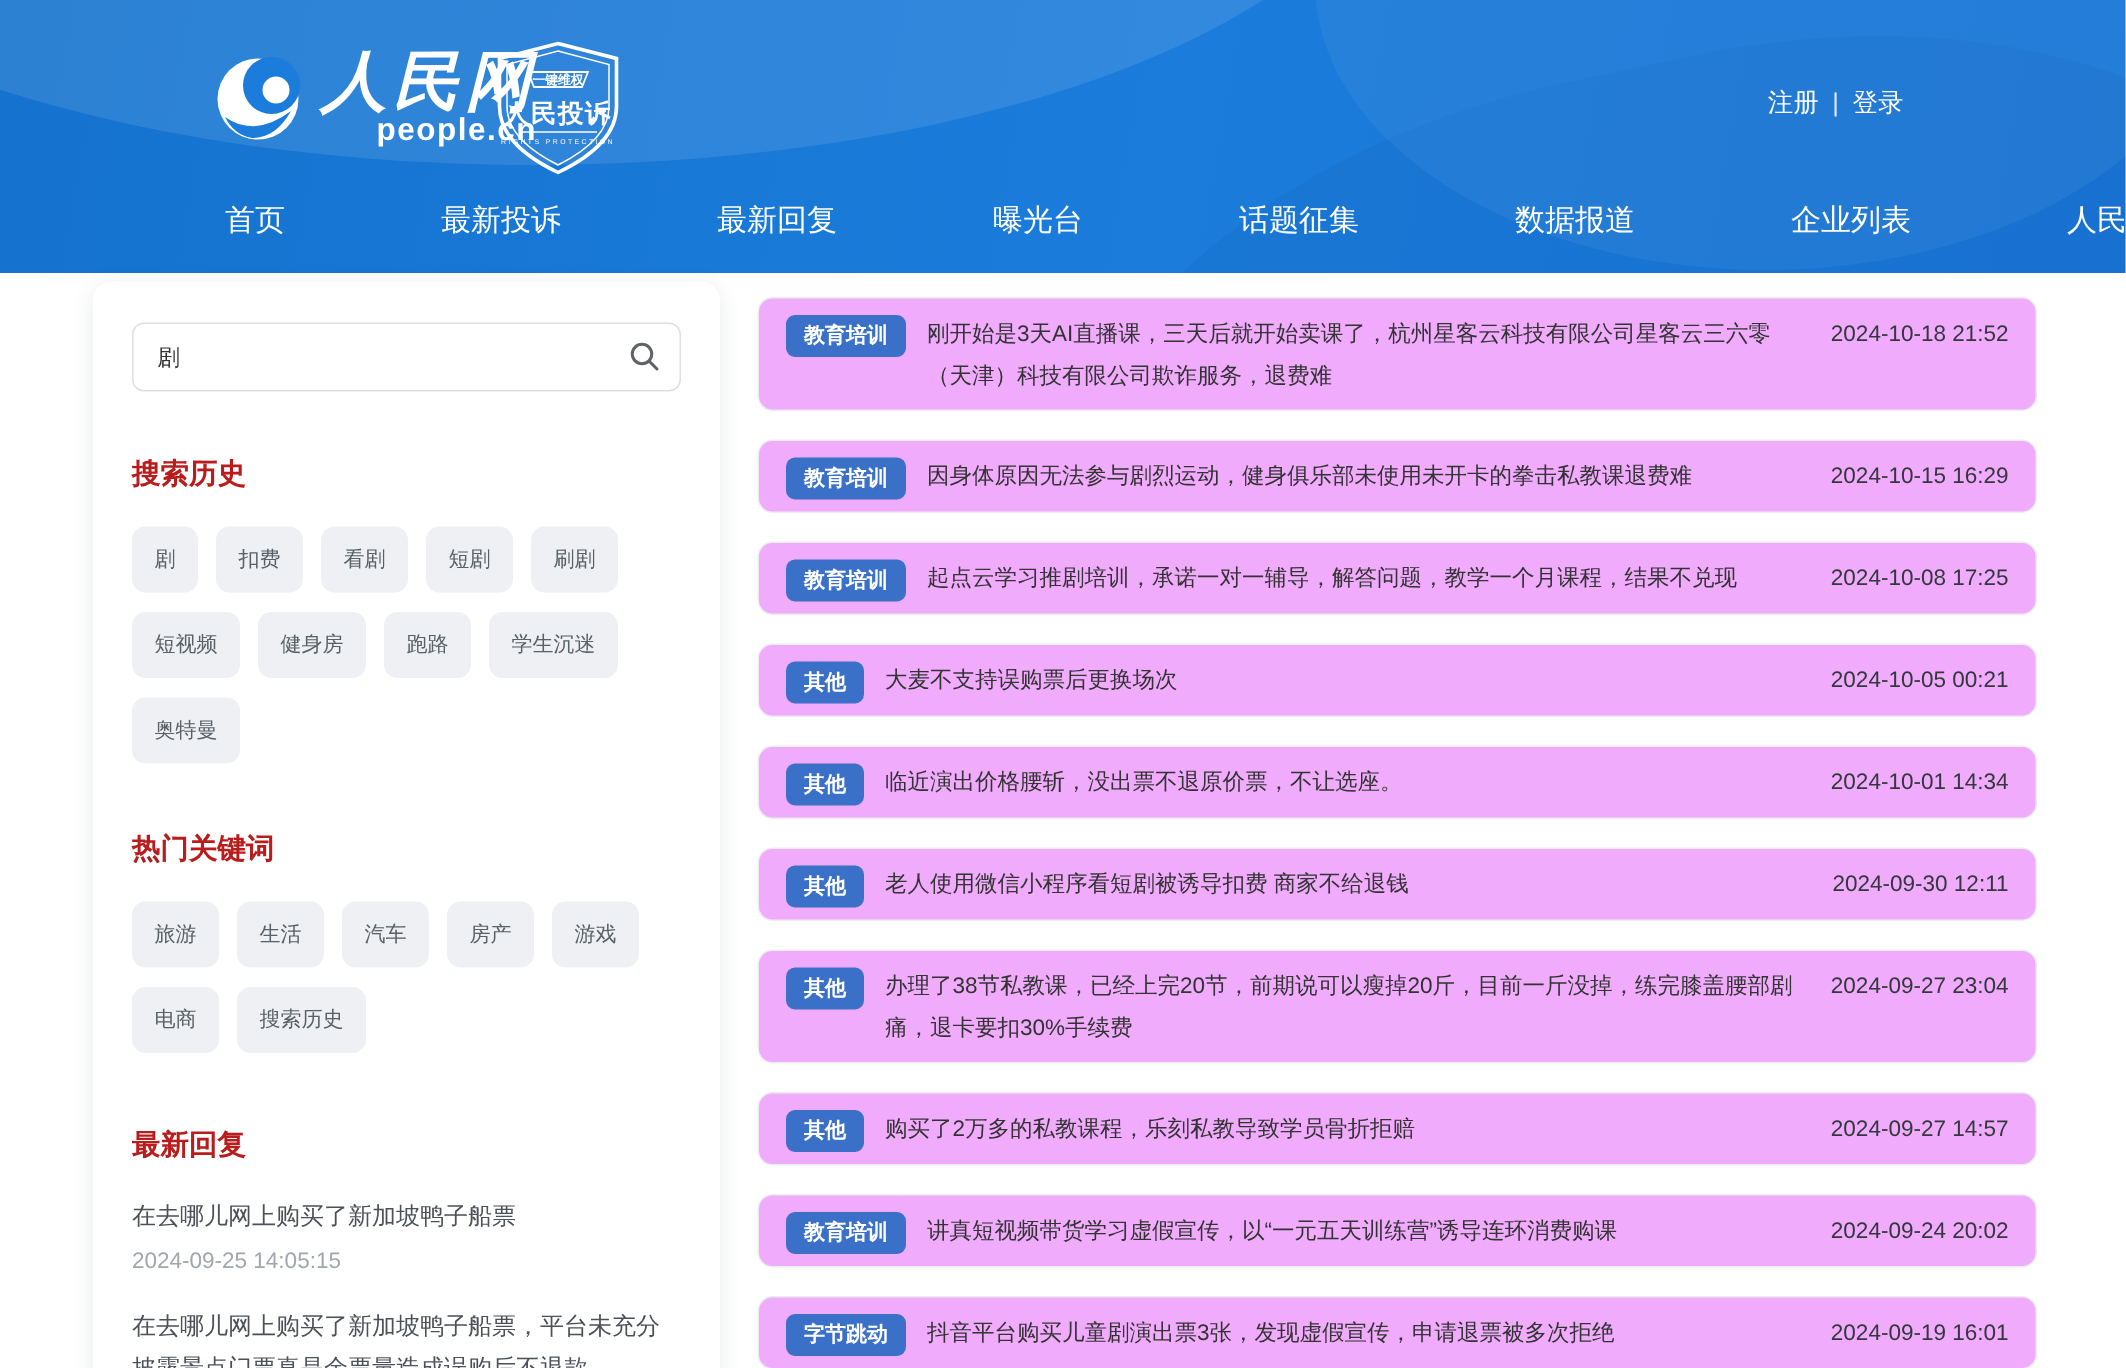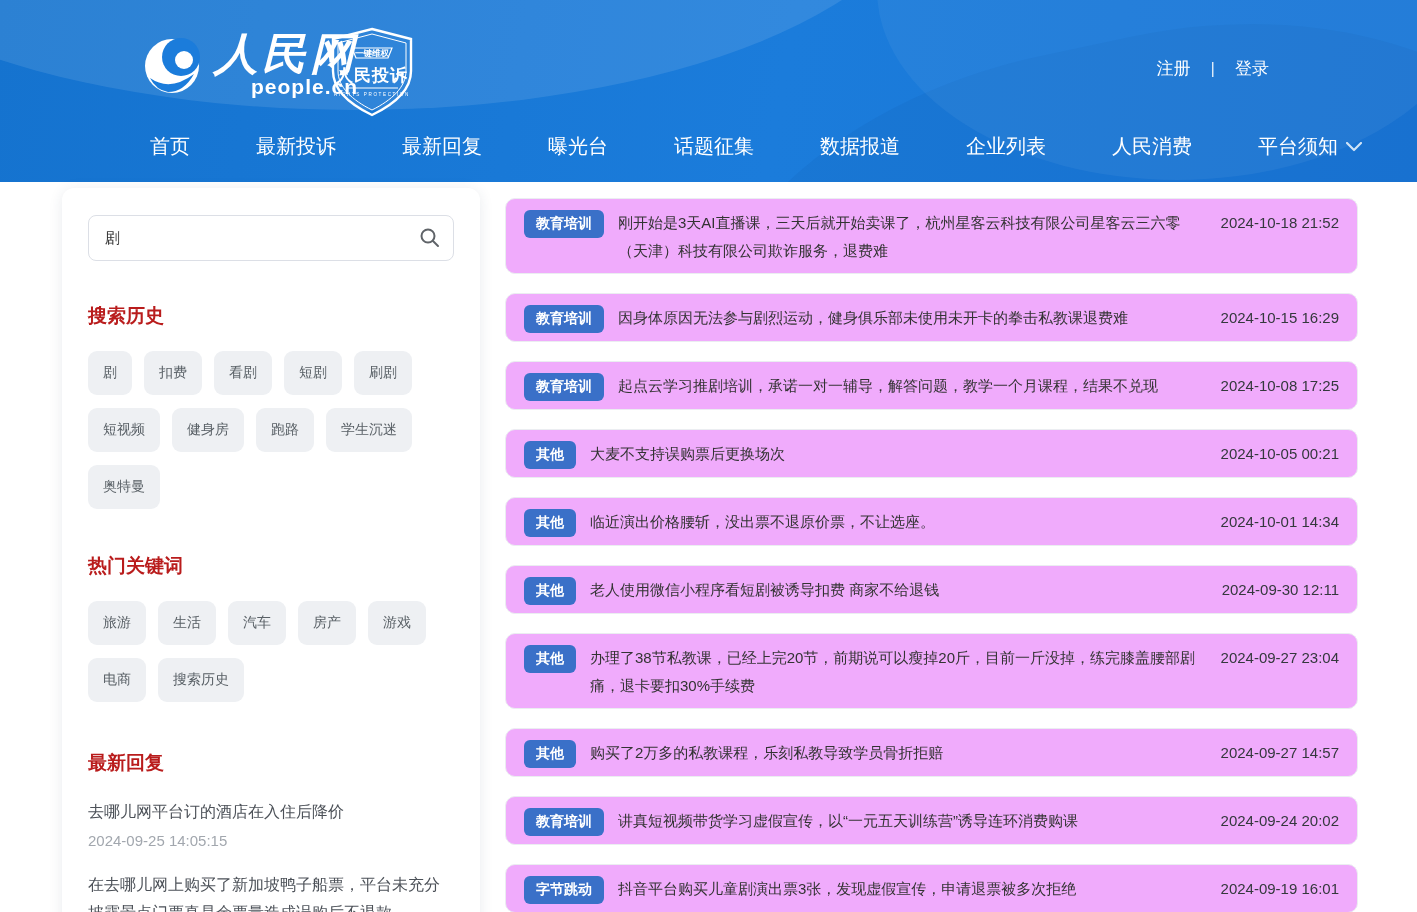--- a/index.html
+++ b/index.html
@@ -19,26 +19,26 @@
 
   .logo-wrap { position: absolute; left: 140px; top: 33px; display: flex; align-items: center; }
   .logo-icon { width: 64px; height: 64px; }
   .logo-texts { margin-left: 10px; display: flex; flex-direction: column; align-items: flex-end; }
   .logo-cn { color: #fff; font-size: 44px; font-weight: bold; font-style: italic;
     letter-spacing: 4px; line-height: 44px; font-family: "Liberation Serif", "DejaVu Serif", serif; }
   .logo-en { color: #fff; font-size: 21px; font-weight: bold; letter-spacing: 1px; margin-top: -2px; }
 
   .shield-wrap { position: absolute; left: 322px; top: 26px; }
 
-  .auth { position: absolute; right: 148px; top: 57px; color: #fff; font-size: 17px; display: flex; gap: 20px; align-items: center; }
+  .auth { position: absolute; right: 148px; top: 57px; color: #fff; font-size: 17px; display: flex; gap: 9px; align-items: center; }
   .auth a { color: #fff; text-decoration: none; cursor: pointer; }
   .auth .divider { opacity: .85; }
 
   .nav { position: absolute; left: 150px; top: 133px; width: 1180px; display: flex;
-    align-items: center; gap: 66px; }
+    align-items: center; gap: 104px; }
   .nav-item { color: #fff; font-size: 20px; text-decoration: none; cursor: pointer; white-space: nowrap; }
   .nav-dropdown { display: flex; align-items: center; gap: 8px; color: #fff; font-size: 20px; cursor: pointer; white-space: nowrap; }
   .chevron { width: 16px; height: 10px; display: inline-block; }
 
   
   .sidebar { position: absolute; left: 62px; top: 188px; width: 418px; height: 790px;
     background: #fff; border-radius: 12px; box-shadow: 0 2px 14px rgba(40,60,90,0.10);
     padding: 27px 26px; }
   .search-box { position: relative; width: 100%; height: 46px; }
   .search-input { width: 100%; height: 46px; border: 1px solid #dcdfe6; border-radius: 8px;
@@ -159,21 +159,21 @@
       <span class="tag">汽车</span>
       <span class="tag">房产</span>
       <span class="tag">游戏</span>
       <span class="tag">电商</span>
       <span class="tag">搜索历史</span>
   </div>
 
   <div class="side-heading h-replies">最新回复</div>
   <div>
     <div class="reply">
-        <div class="reply-text">去哪儿网平台订的酒店在入住后降价</div>
+        <div class="reply-text">在去哪儿网上购买了新加坡鸭子船票</div>
         <div class="reply-date">2024-09-25 14:05:15</div>
       </div>
       <div class="reply">
         <div class="reply-text">在去哪儿网上购买了新加坡鸭子船票，平台未充分披露景点门票真是余票量造成误购后不退款</div>
 
       </div>
   </div>
 </div>
 
 <div class="main-list">

